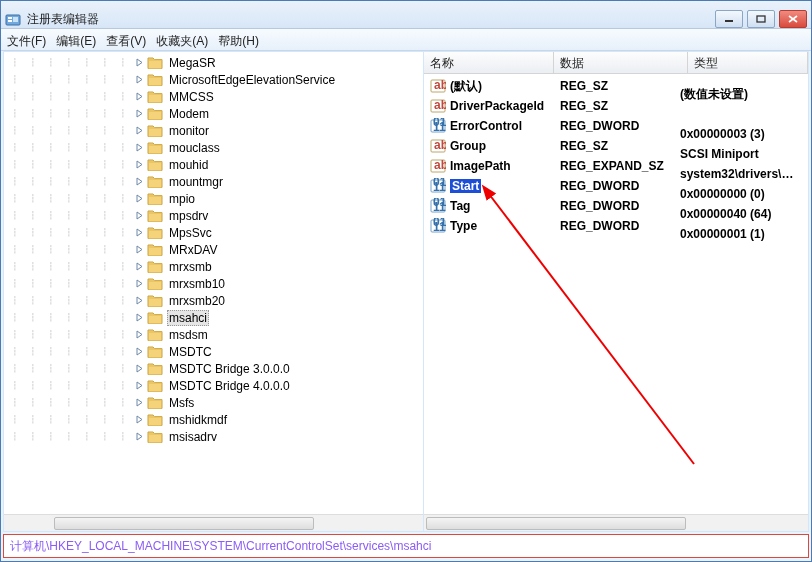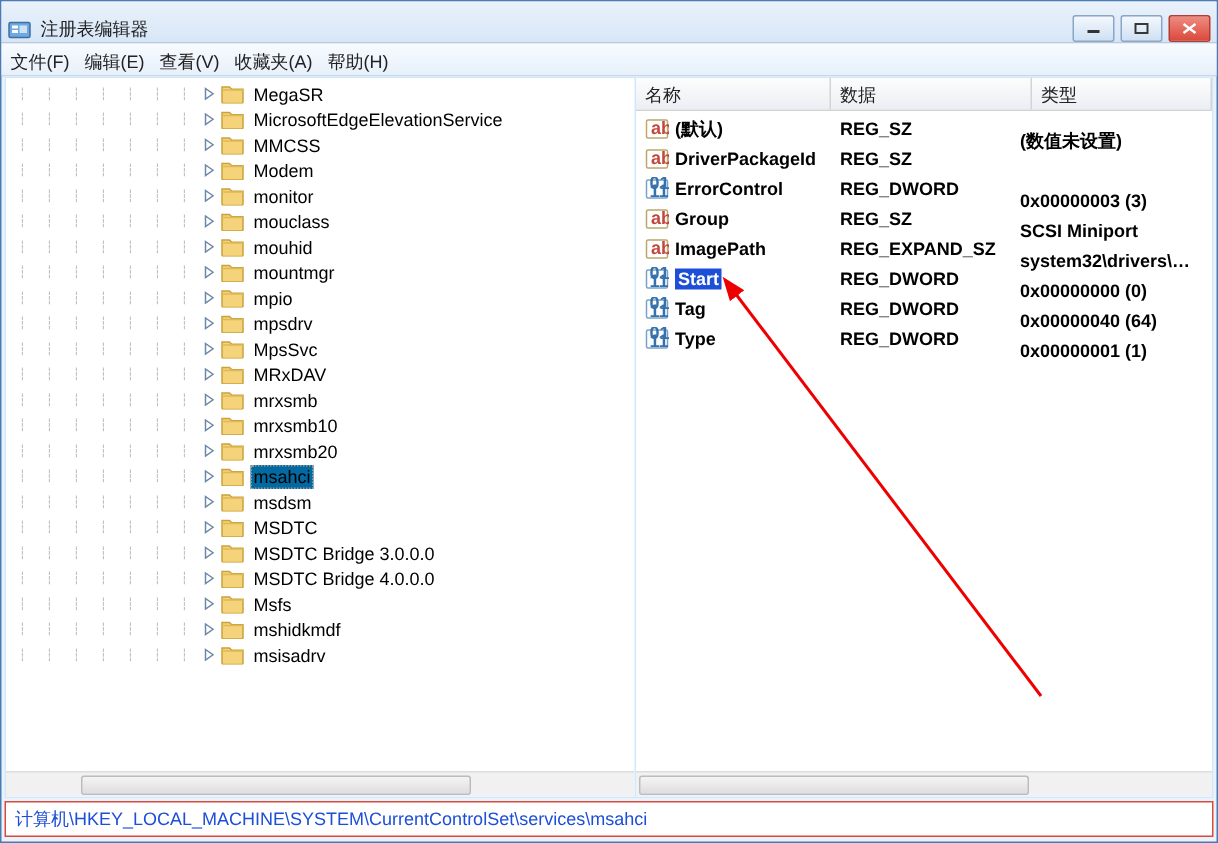--- a/index.html
+++ b/index.html
@@ -16,40 +16,40 @@
 .client { flex:1; display:flex; flex-direction:column; background:#fff; border:1px solid #d0e7fc; margin:0 2px 0 2px; }
 .panes { flex:1; display:flex; min-height:0; }
 .tree-pane { width:420px; border-right:1px solid #d0e7fc; display:flex; flex-direction:column; overflow:hidden; }
 .tree-scroll { flex:1; overflow:auto; padding:2px 0 2px 2px; position:relative; }
 .tree-item { display:flex; align-items:center; height:17px; white-space:nowrap; }
 .tree-item .lines { display:flex; height:17px; }
 .vline { width:18px; height:17px; display:flex; align-items:center; justify-content:center; color:#b8b8b8; font-size:8px; }
 .expander { width:14px; height:14px; color:#6c88a8; display:flex; align-items:center; justify-content:center; font-size:9px; }
 .folder-icon { width:16px; height:14px; margin:0 4px 0 1px; display:flex; align-items:center; justify-content:center; }
 .tree-label { padding:0 2px; }
-.tree-label.selected { background:#0369a1; border:1px dotted #999; padding:0 1px; }
+.tree-label.selected { background:#e5e5e5; border:1px dotted #999; padding:0 1px; }
 .hscrollbar { height:17px; background:#f1f1f1; border-top:1px solid #ddd; position:relative; }
 .hscroll-thumb { position:absolute; top:2px; height:13px; border:1px solid #bcbcbc; background:linear-gradient(#f4f4f4,#dedede); border-radius:2px; }
 .list-pane { flex:1; display:flex; flex-direction:column; overflow:hidden; }
 .list-header { height:22px; display:flex; background:linear-gradient(#fdfdfd,#ebeef3); border-bottom:1px solid #d4d4d4; }
 .list-header .col { padding:3px 6px; border-right:1px solid #d4d4d4; color:#222; }
 .col-name { width:130px; }
 .col-type { width:120px; }
 .col-data { flex:1; }
 .list-body { flex:1; overflow:hidden; position:relative; padding-top:2px;font-weight:bold; }
 .list-row { display:flex; align-items:center; height:20px; }
 .list-row .cell { padding:0 6px; overflow:hidden; white-space:nowrap; text-overflow:ellipsis; }
 .list-row .c-name { width:130px; display:flex; align-items:center; gap:4px; }
 .list-row .c-type { width:120px; }
 .list-row .c-data { flex:1;margin-top:16px; }
 .value-icon { width:16px; height:16px; display:flex; align-items:center; justify-content:center; }
 .row-selected .name-text { background:#1d4ed8; color:#fff; padding:0 2px; }
 .arrow { position:absolute; pointer-events:none; }
 .statusbar { height:24px; display:flex; align-items:center; padding:0 6px; border:1px solid #d94a3c; margin:2px 2px 3px 2px; background:#fff; }
-.statusbar-text { color:#1d4ed8; }
+.statusbar-text { color:#8b5cf6; }
 svg { display:block; }
 </style>
 </head>
 <body>
 
 <div class="window">
   <div class="titlebar">
     <span class="title-icon">
       <svg width="16" height="16" viewBox="0 0 16 16">
           <rect x="1" y="3" width="14" height="10" rx="1" fill="#6fa9df" stroke="#3d6fa3"></rect>

